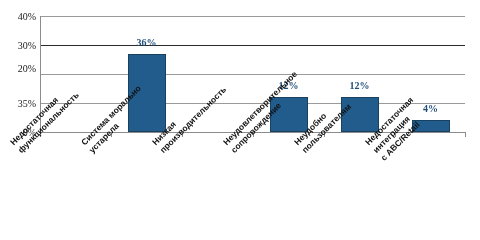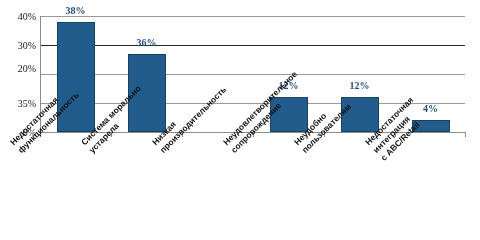--- a/index.html
+++ b/index.html
@@ -165,24 +165,20 @@
   </div>
 
   <div id="plot-area">
     <div class="gridline" style="top:0px;"></div>
     <div class="gridline dark" style="top:29px;"></div>
     <div class="gridline" style="top:58px;"></div>
     <div class="gridline" style="top:87px;"></div>
 
     <div id="bars-layer">
 
-      <div class="bar-slot" style="left:0px; width:71px;">
-        <div class="bar-value" style="bottom:116px;">38%</div>
-        <div class="bar-rect" style="height:110.2px;"></div>
-      </div>
 
       <div class="bar-slot" style="left:71px; width:71px;">
         <div class="bar-value" style="bottom:84px;">36%</div>
         <div class="bar-rect" style="height:78.3px;"></div>
       </div>
 
 
       <div class="bar-slot" style="left:213px; width:71px;">
         <div class="bar-value" style="bottom:40.8px;">12%</div>
         <div class="bar-rect" style="height:34.8px;"></div>

